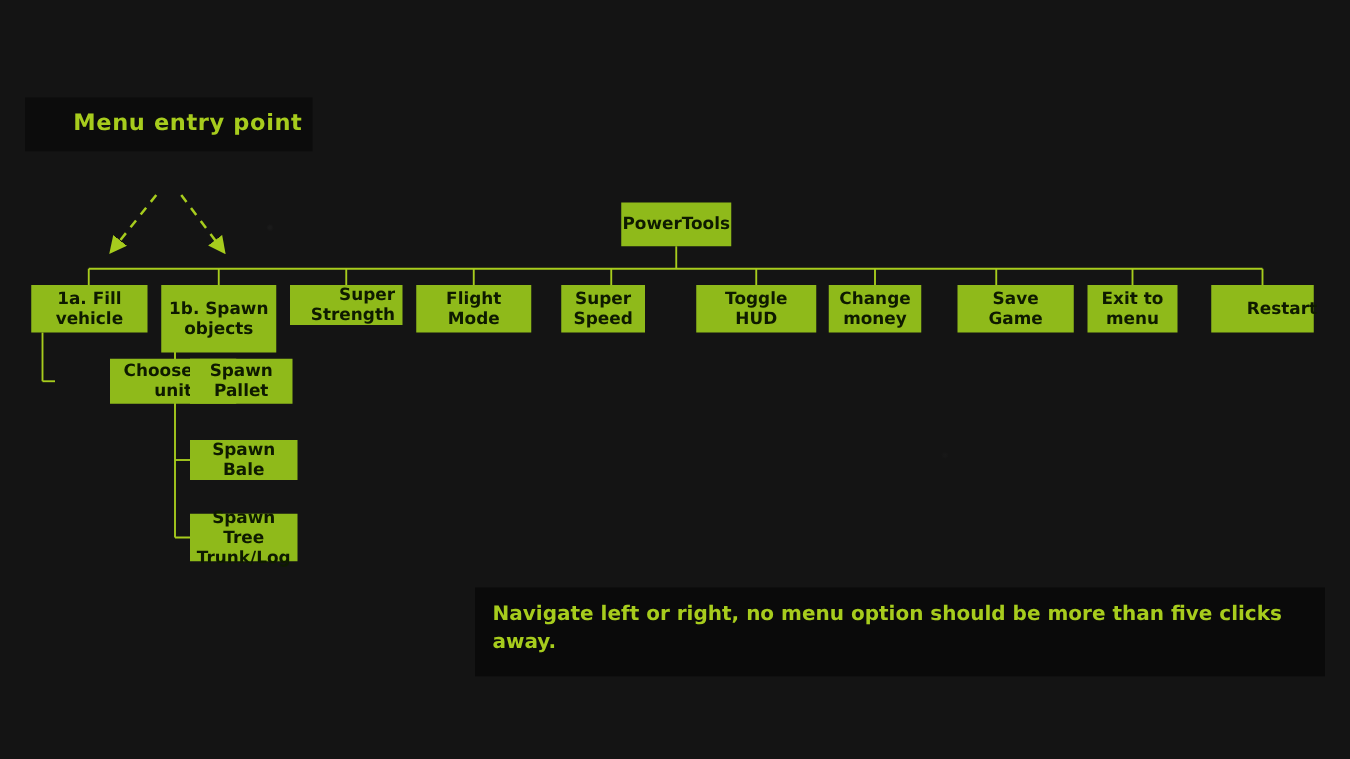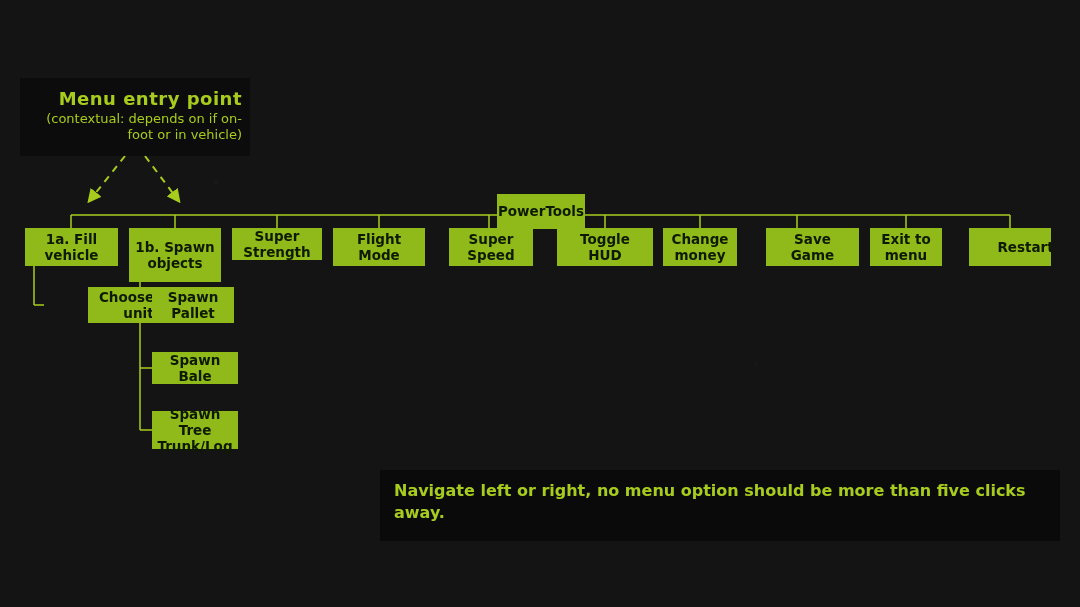--- a/index.html
+++ b/index.html
@@ -99,40 +99,39 @@
   <line x1="34" y1="305" x2="44" y2="305" stroke="#a7cc1d" stroke-width="1.5"></line>
 
   <line x1="140" y1="266" x2="140" y2="430" stroke="#a7cc1d" stroke-width="1.5"></line>
   <line x1="140" y1="305" x2="152" y2="305" stroke="#a7cc1d" stroke-width="1.5"></line>
   <line x1="140" y1="368" x2="152" y2="368" stroke="#a7cc1d" stroke-width="1.5"></line>
   <line x1="140" y1="430" x2="152" y2="430" stroke="#a7cc1d" stroke-width="1.5"></line>
 </svg>
 
 <div class="title-block">
   <div class="t1">Menu entry point</div>
-  <div class="t2">(contextual: depends on if on-foot or in vehicle)</div>
 </div>
 
-<div class="node" style="left:497px; top:162px; width:88px; height:35px;margin-top:32px;">
+<div class="node" style="left:497px; top:162px; width:88px; height:35px;">
   <span>PowerTools</span>
 </div>
 
 <div class="node" style="left:25px;  top:228px; width:93px; height:38px;">
     <span>1a. Fill vehicle</span>
   </div>
 <div class="node" style="left:129px; top:228px; width:92px; height:54px;">
     <span>1b. Spawn objects</span>
   </div>
-<div class="node" style="left:232px; top:228px; width:90px; height:32px;">
+<div class="node" style="left:232px; top:228px; width:90px; height:32px;text-align:right;">
     <span>Super Strength</span>
   </div>
 <div class="node" style="left:333px; top:228px; width:92px; height:38px;">
     <span>Flight Mode</span>
   </div>
-<div class="node" style="left:449px; top:228px; width:84px; height:38px;">
+<div class="node" style="left:449px; top:228px; width:67px; height:38px;">
     <span>Super Speed</span>
   </div>
 <div class="node" style="left:557px; top:228px; width:96px; height:38px;">
     <span>Toggle HUD</span>
   </div>
 <div class="node" style="left:663px; top:228px; width:74px; height:38px;">
     <span>Change money</span>
   </div>
 <div class="node" style="left:751px; top:228px; width:93px; height:38px;margin-left:15px;">
     <span>Save Game</span>

